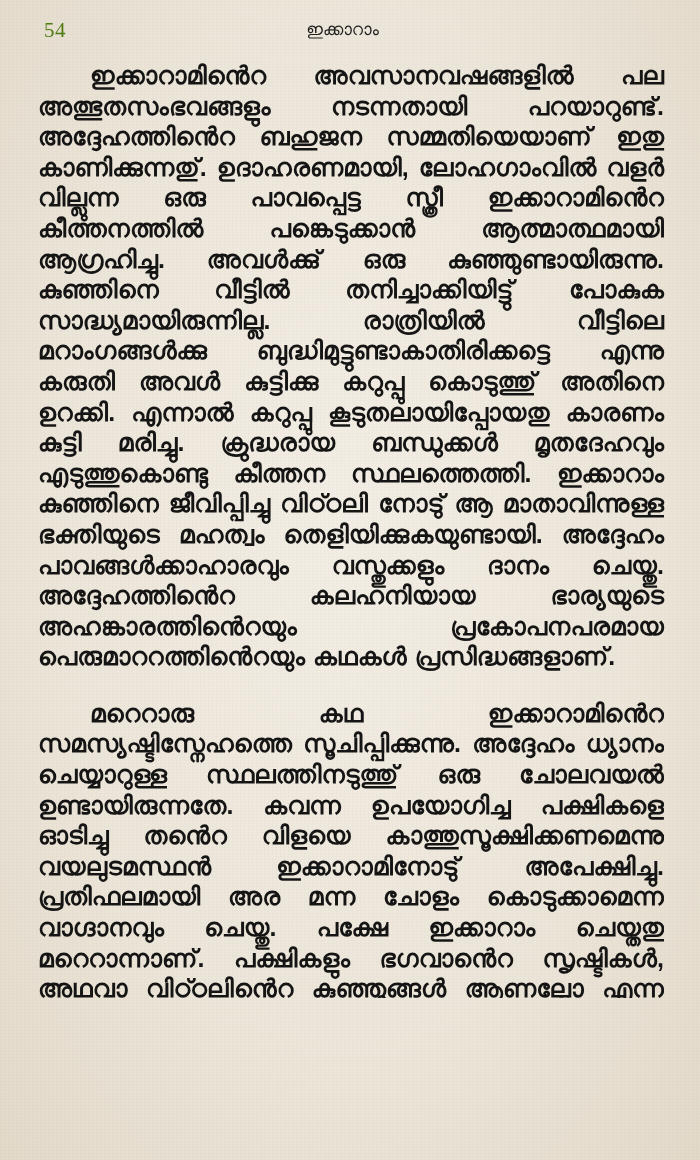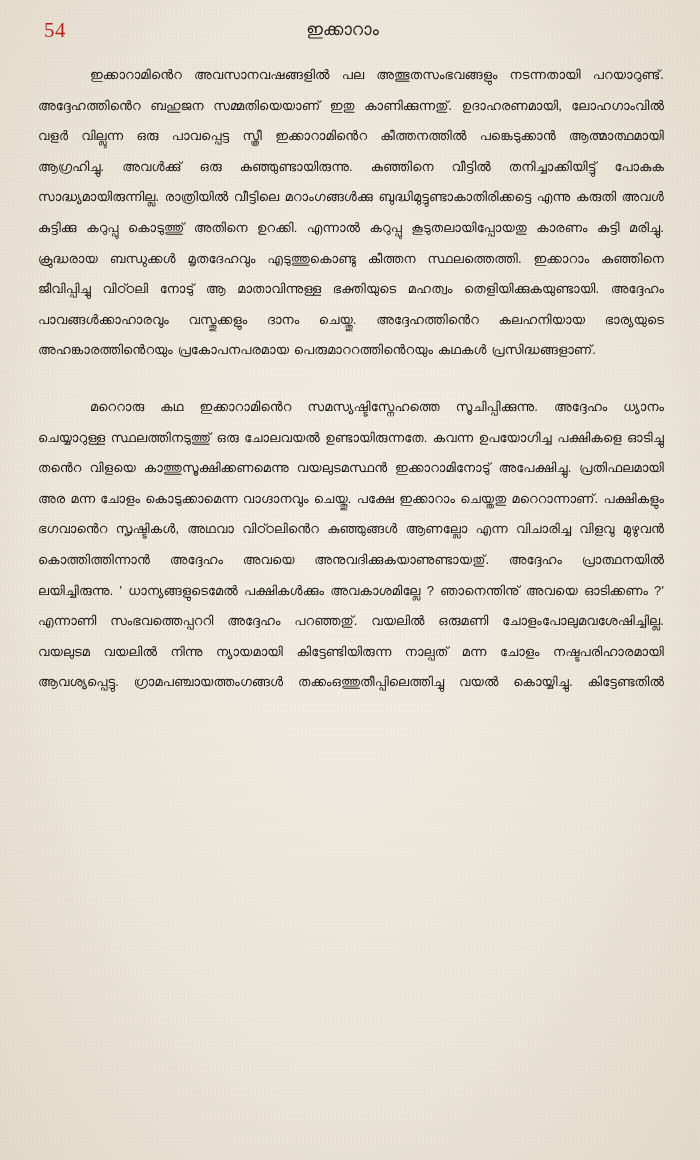--- a/index.html
+++ b/index.html
@@ -40,44 +40,45 @@
   }
   .header-row {
     position: relative;
     height: 34px;
     display: flex;
     align-items: flex-start;
   }
   .folio {
     font-size: 21px;
     font-family: "Liberation Serif", serif;
-    color: #b91c1c;
+    color: #4d7c0f;
     letter-spacing: 0.5px;
     padding-left: 6px;
   }
   .running-head {
     position: absolute;
     left: 0;
     right: 17px;
     top: 2px;
     text-align: center;
     font-size: 17px;
     font-family: "Liberation Sans", sans-serif;
     color: #1e1e1e;
   }
   .body-text {
     margin-top: 8px;
-    font-size: 13px;
+    font-size: 25px;
     line-height: 30.6px;
     text-align: justify;
     text-justify: inter-word;
     color: #141414;
     font-family: "Liberation Sans", sans-serif;
     letter-spacing: 0.1px;
     word-spacing: 1px;
+    font-weight: bold;
   }
   .body-text p {
     margin: 0;
   }
   .para-indent {
     text-indent: 52px;
   }
   .para-gap {
     margin-top: 26px !important;
   }

